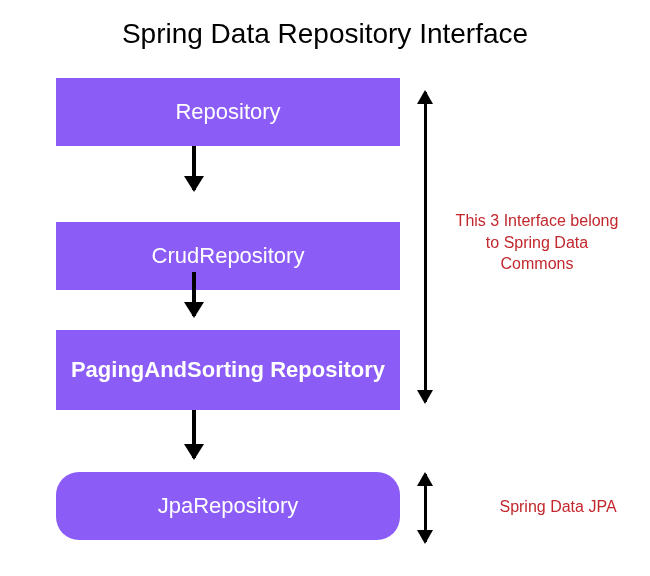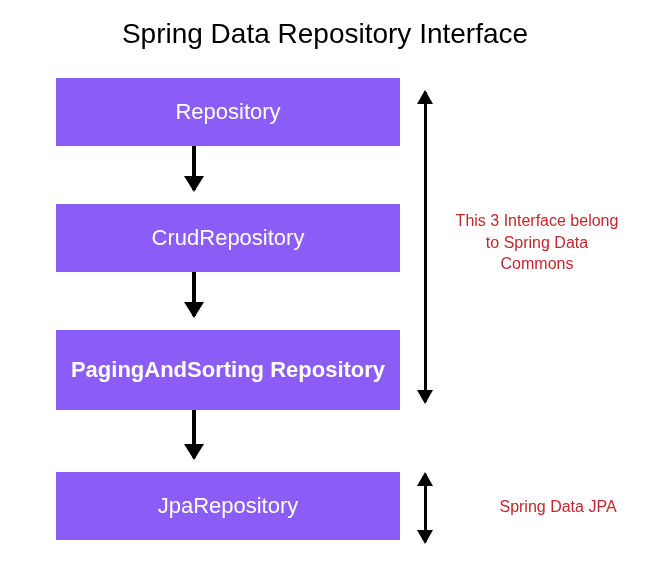--- a/index.html
+++ b/index.html
@@ -32,23 +32,23 @@
       font-weight: 400;
       display: flex;
       align-items: center;
       justify-content: center;
       text-align: center;
       line-height: 1.2;
       margin-left: 32px;
     }
     .box.tall { height: 80px; font-weight: bold; }
     .box1 { top: 78px; }
-    .box2 { top: 204px; }
+    .box2 { top: 222px; }
     .box3 { top: 330px; }
-    .box4 { top: 472px; }
+    .box4 { top: 472px; border-radius: 23px; }
     .arrowV {
       position: absolute;
       left: 192px;
       width: 4px;
       background: #000;
     }
     .arrowV::after {
       content: "";
       position: absolute;
       left: -8px;

